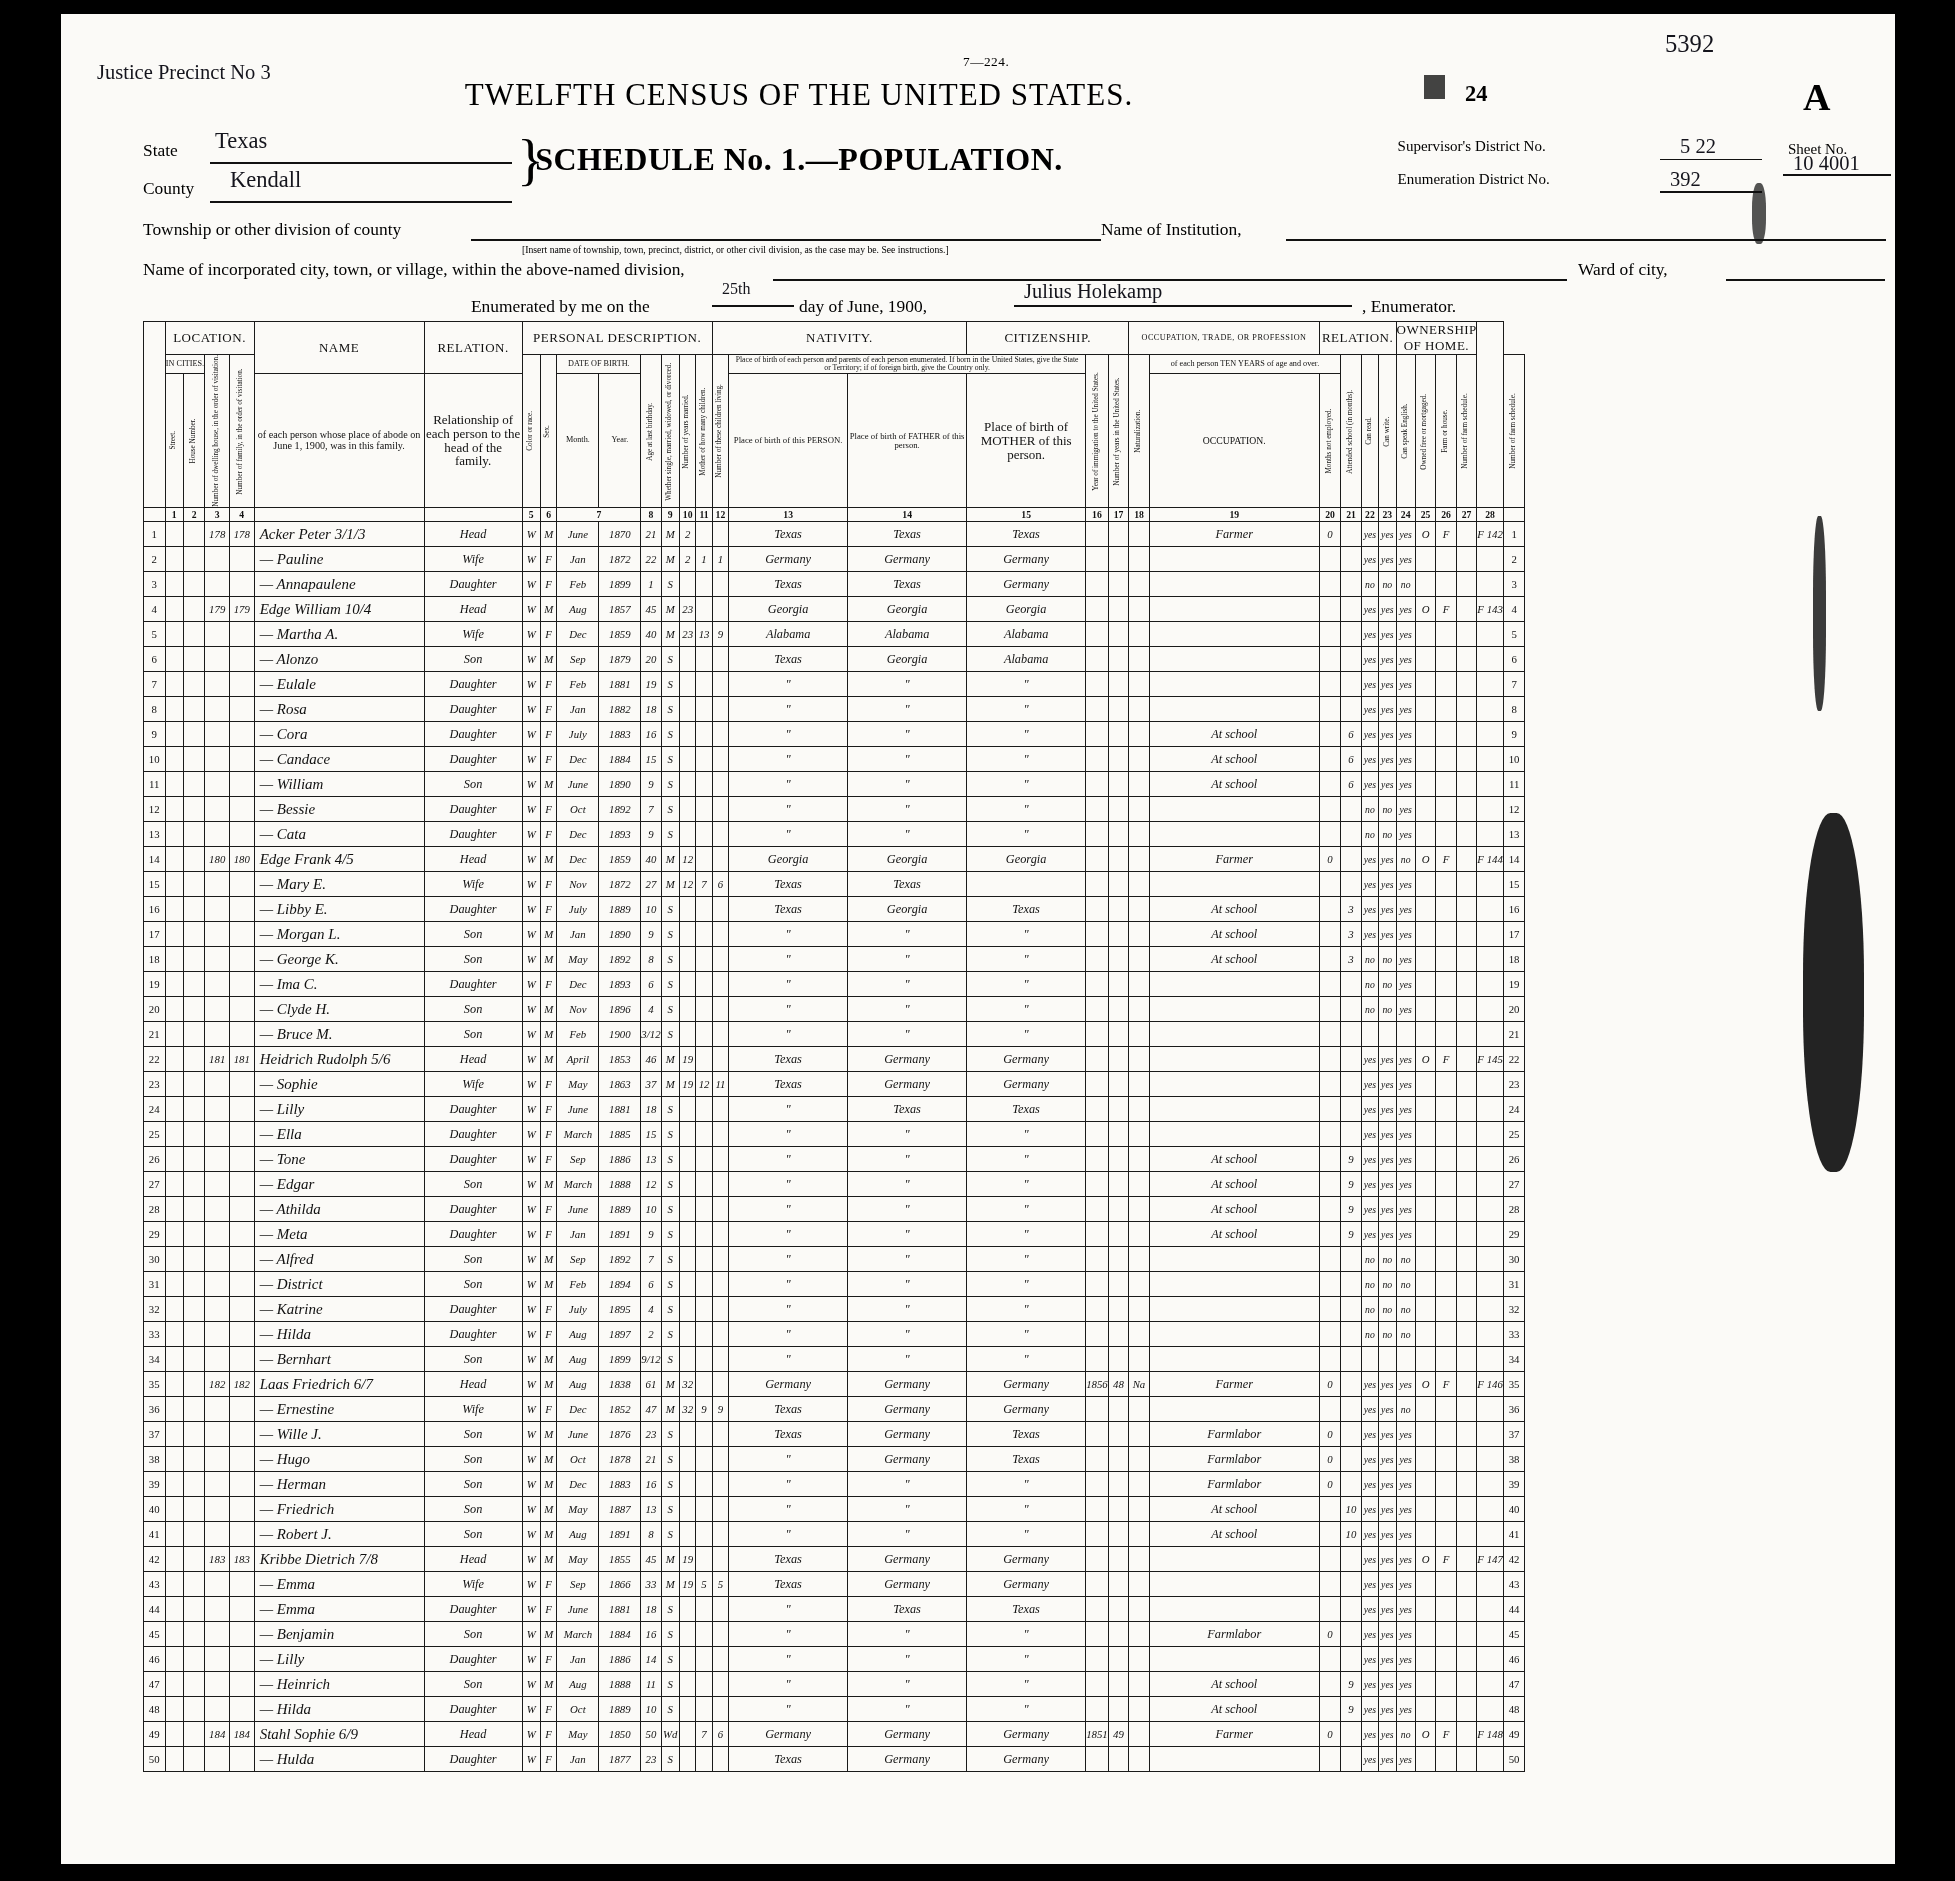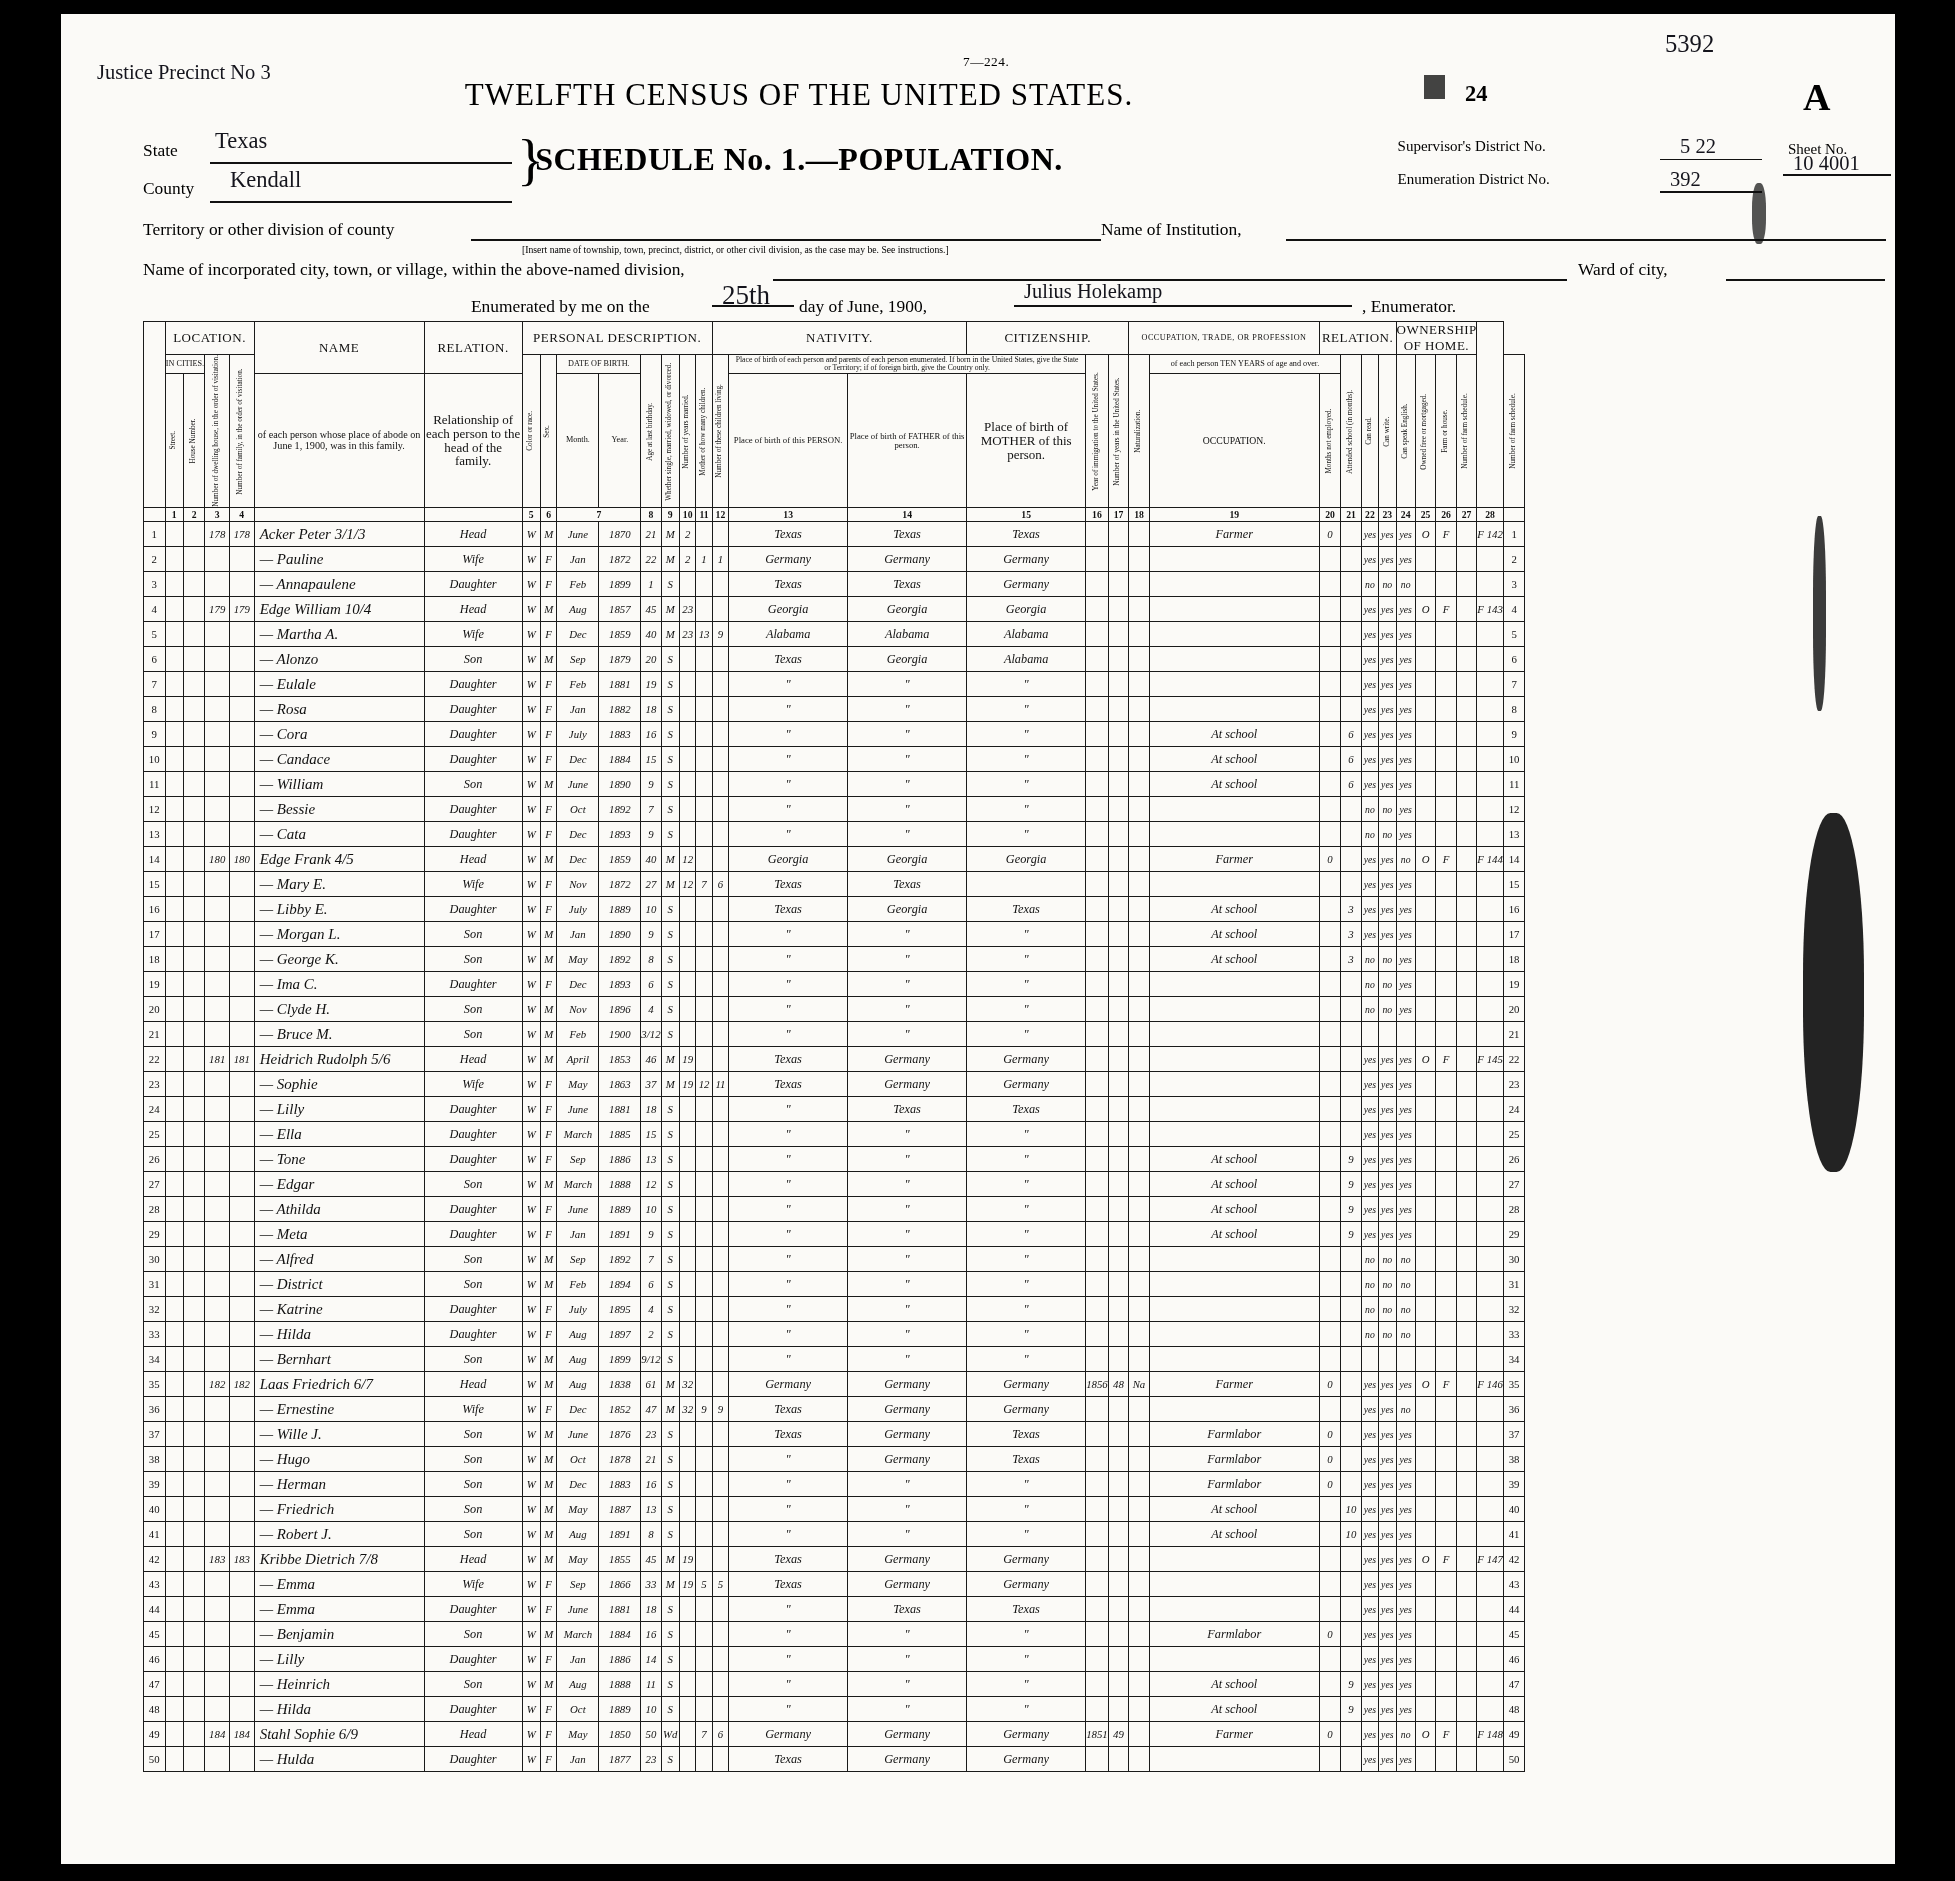--- a/index.html
+++ b/index.html
@@ -23,21 +23,21 @@
   .twp{position:absolute;left:82px;top:205px;font-size:17.4px;}
   .line-twp{position:absolute;left:410px;top:225px;width:630px;height:1.5px;background:#111;}
   .twpnote{position:absolute;left:461px;top:230px;font-size:9.7px;}
   .inst{position:absolute;left:1040px;top:205px;font-size:17.4px;}
   .line-inst{position:absolute;left:1225px;top:225px;width:600px;height:1.5px;background:#111;}
   .city{position:absolute;left:82px;top:245px;font-size:17.4px;}
   .line-city{position:absolute;left:712px;top:265px;width:794px;height:1.5px;background:#111;}
   .ward{position:absolute;left:1517px;top:245px;font-size:17.4px;}
   .line-ward{position:absolute;left:1665px;top:265px;width:159px;height:1.5px;background:#111;}
   .enumline{position:absolute;left:410px;top:282px;font-size:17.4px;}
-  .enumdate{position:absolute;left:661px;top:266px;font-size:27px;}
+  .enumdate{position:absolute;left:661px;top:266px;font-size:16px;}
   .line-date{position:absolute;left:651px;top:291px;width:82px;height:1.5px;background:#111;}
   .enumday{position:absolute;left:738px;top:282px;font-size:17.4px;}
   .enumname{position:absolute;left:963px;top:266px;font-size:20.5px;}
   .line-name{position:absolute;left:953px;top:291px;width:338px;height:1.5px;background:#111;}
   .enumword{position:absolute;left:1301px;top:282px;font-size:17.4px;}
 
   .supbox{position:absolute;left:1312px;top:120px;width:395px;height:67px;font-size:15px;}
   .sup1{position:absolute;left:24.6px;top:4.1px;}
   .sup2{position:absolute;left:24.6px;top:37px;}
   .supline1{position:absolute;left:287px;top:24.6px;width:102px;height:1.5px;background:#111;}
@@ -81,21 +81,21 @@
     <div class="title2">SCHEDULE No. 1.—POPULATION.</div>
 
     <div class="statelbl">State</div>
     <div class="line-state"></div>
     <div class="stateval hw">Texas</div>
     <div class="countylbl">County</div>
     <div class="line-county"></div>
     <div class="countyval hw">Kendall</div>
     <div class="brace">}</div>
 
-    <div class="twp">Territory or other division of county</div>
+    <div class="twp">Township or other division of county</div>
     <div class="line-twp"></div>
     <div class="twpnote">[Insert name of township, town, precinct, district, or other civil division, as the case may be.  See instructions.]</div>
     <div class="inst">Name of Institution,</div>
     <div class="line-inst"></div>
 
     <div class="city">Name of incorporated city, town, or village, within the above-named division,</div>
     <div class="line-city"></div>
     <div class="ward">Ward of city,</div>
     <div class="line-ward"></div>
 

